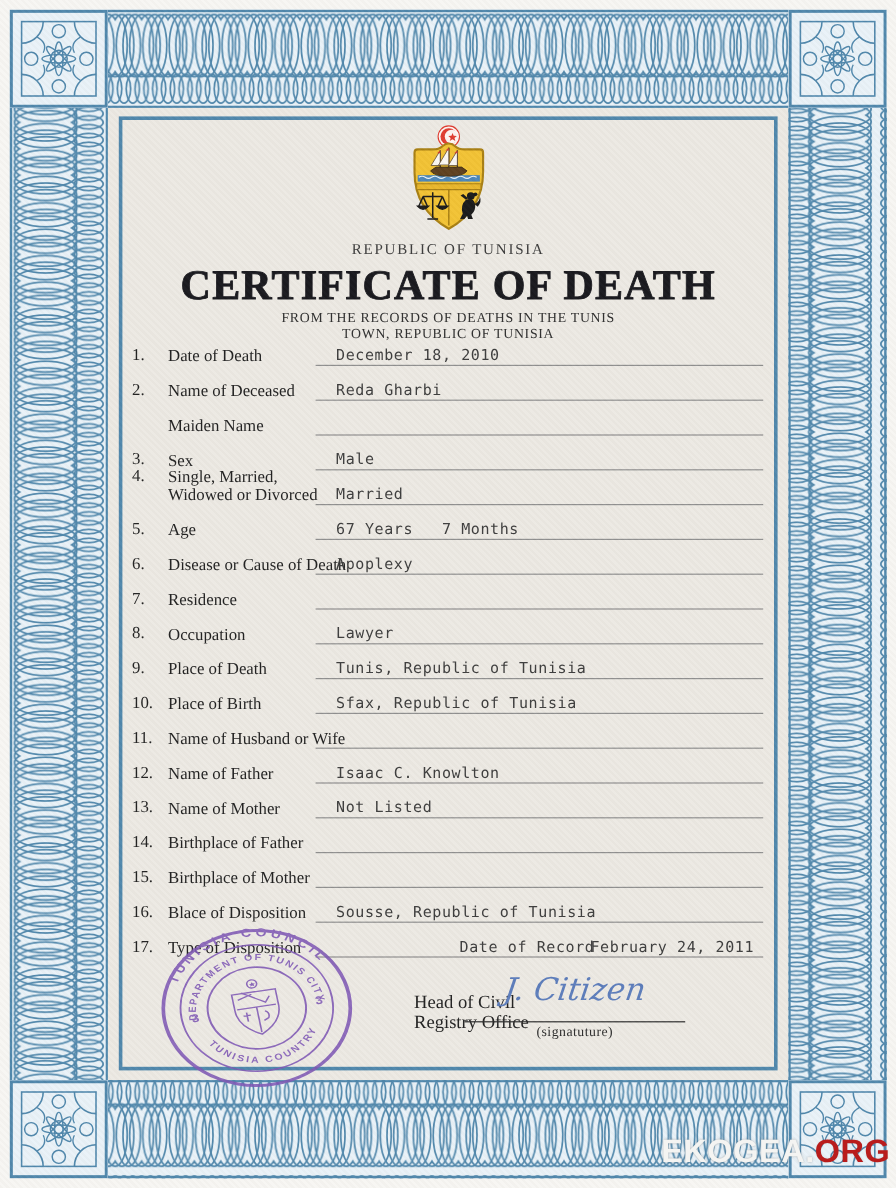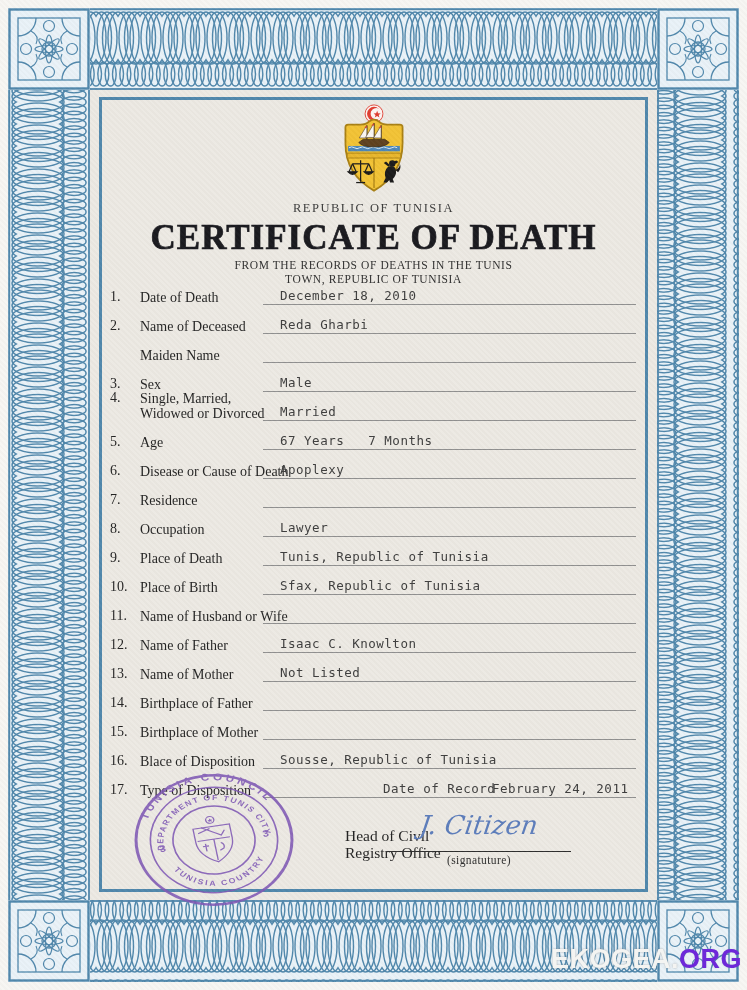--- a/index.html
+++ b/index.html
@@ -69,21 +69,21 @@
     font-size:11.5px;color:#2b2b2b;letter-spacing:.4px;
   }
   
   .stamp{position:absolute;left:132px;top:772px;width:164px;height:136px;z-index:4;opacity:.88;}
   
   .watermark{
     position:absolute;right:5px;top:944px;z-index:60;
     font-family:"Liberation Sans", sans-serif;font-weight:bold;font-size:27px;letter-spacing:.5px;
   }
   .watermark .w1{color:#f4f4f2;text-shadow:0 0 2px rgba(90,90,90,.45);}
-  .watermark .w2{color:#6d28d9;text-shadow:0 0 1px rgba(90,90,90,.25);}
+  .watermark .w2{color:#b91c1c;text-shadow:0 0 1px rgba(90,90,90,.25);}
 </style>
 </head>
 <body>
 
 <div class="page">
 
   <svg class="border-svg" width="747" height="990" viewBox="0 0 747 990" aria-hidden="true">
     <defs>
       <g id="tileG">
         <rect x="0" y="0" width="22" height="82" fill="#e9f2f8"></rect>

